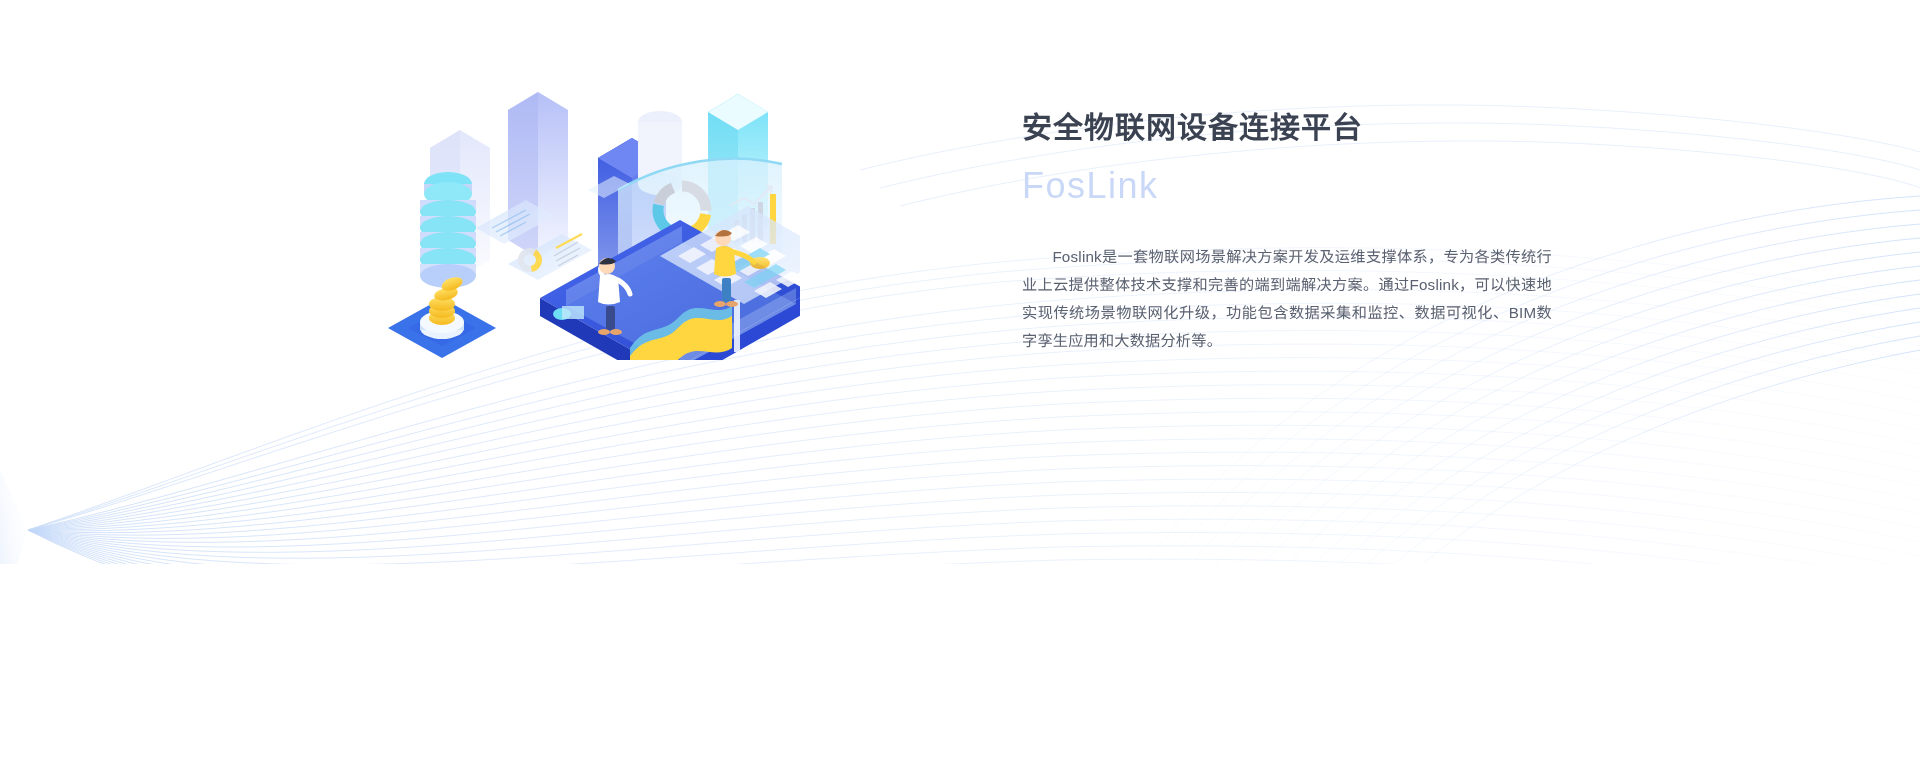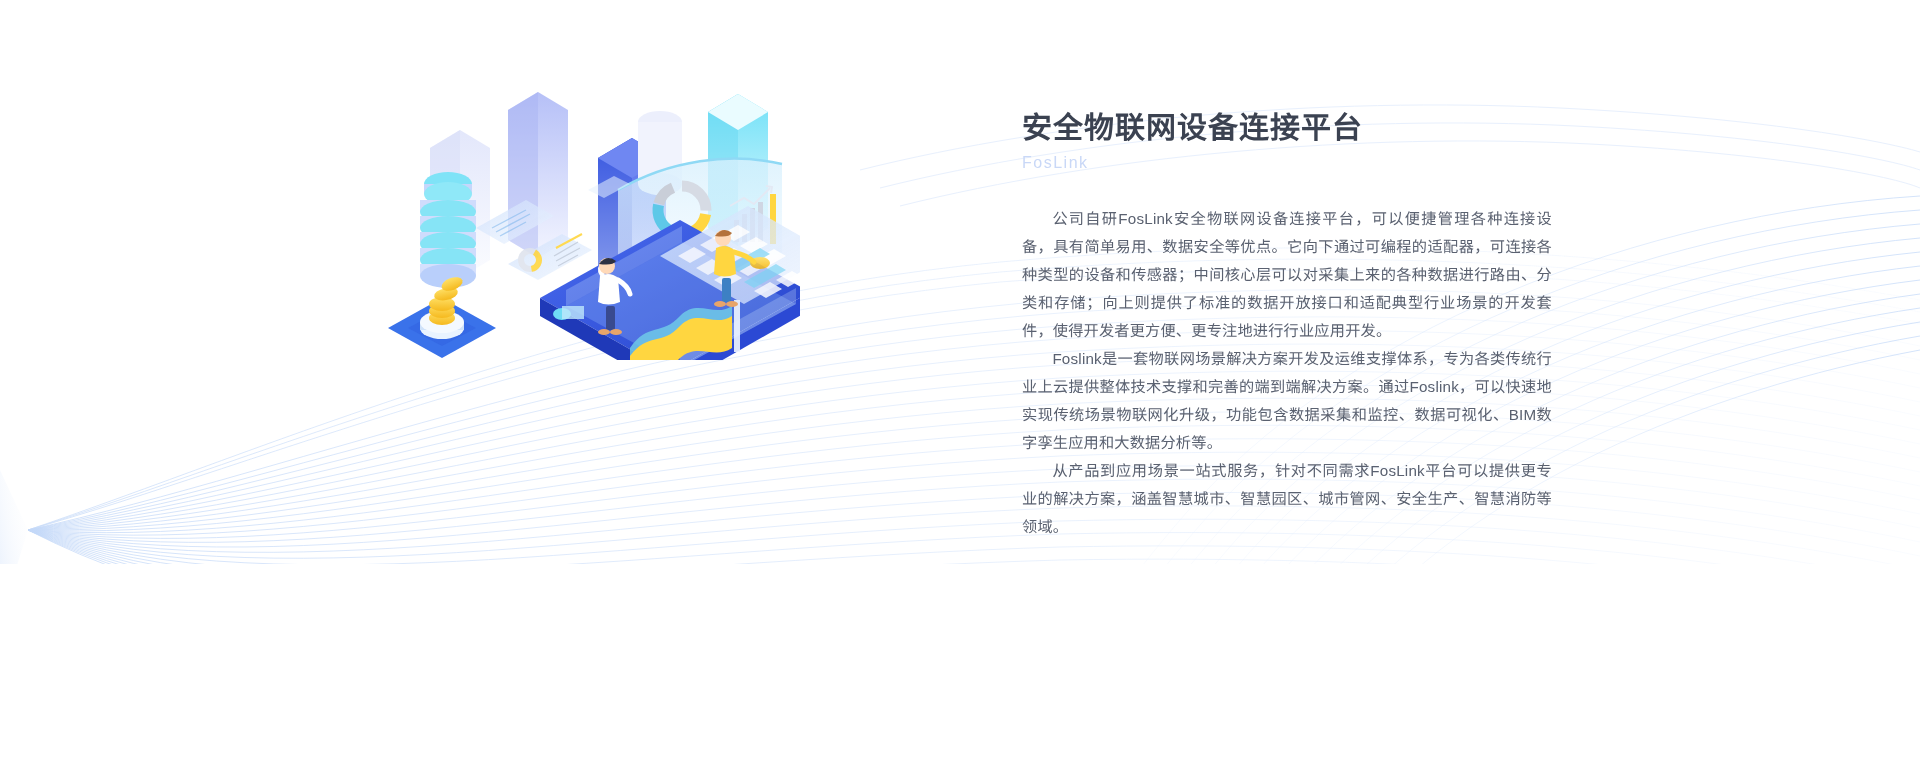--- a/index.html
+++ b/index.html
@@ -41,26 +41,26 @@
   }
   #title {
     font-size:30px;
     font-weight:bold;
     color:#3b4251;
     letter-spacing:1px;
     line-height:1.35;
     white-space:nowrap;
   }
   #subtitle {
-    font-size:16px;
+    font-size:36px;
     font-weight:400;
     color:#c9d8f7;
     letter-spacing:1.5px;
     line-height:1.5;
-    margin-top:2px;
+    margin-top:10px;
   }
   .body-block { margin-top:30px; }
   .para {
     font-size:15.2px;
     line-height:28px;
     color:#5a6170;
     text-indent:2em;
     text-align:justify;
     letter-spacing:0.2px;
   }
@@ -390,19 +390,17 @@
         <ellipse cx="122" cy="224" rx="11" ry="6" fill="url(#goldG)" transform="rotate(-20 122 224)"></ellipse>
       </g>
     </g>
   </svg>
 
   <div id="copy">
     <h1 id="title">安全物联网设备连接平台</h1>
     <div id="subtitle">FosLink</div>
 
     <div class="body-block">
-      <p class="para">公司自研FosLink安全物联网设备连接平台，可以便捷管理各种连接设备，具有简单易用、数据安全等优点。它向下通过可编程的适配器，可连接各种类型的设备和传感器；中间核心层可以对采集上来的各种数据进行路由、分类和存储；向上则提供了标准的数据开放接口和适配典型行业场景的开发套件，使得开发者更方便、更专注地进行行业应用开发。</p>
       <p class="para">Foslink是一套物联网场景解决方案开发及运维支撑体系，专为各类传统行业上云提供整体技术支撑和完善的端到端解决方案。通过Foslink，可以快速地实现传统场景物联网化升级，功能包含数据采集和监控、数据可视化、BIM数字孪生应用和大数据分析等。</p>
-      <p class="para">从产品到应用场景一站式服务，针对不同需求FosLink平台可以提供更专业的解决方案，涵盖智慧城市、智慧园区、城市管网、安全生产、智慧消防等领域。</p>
     </div>
   </div>
 
 </div>
 
 </body></html>

